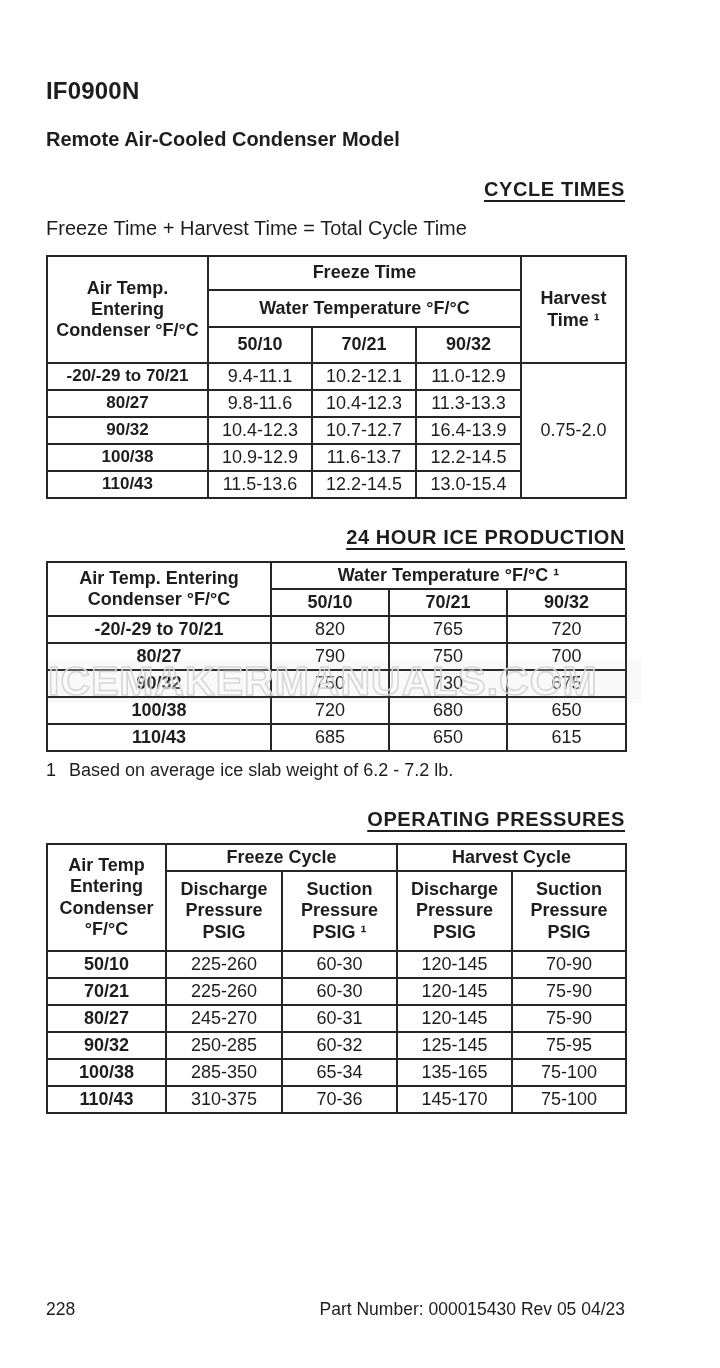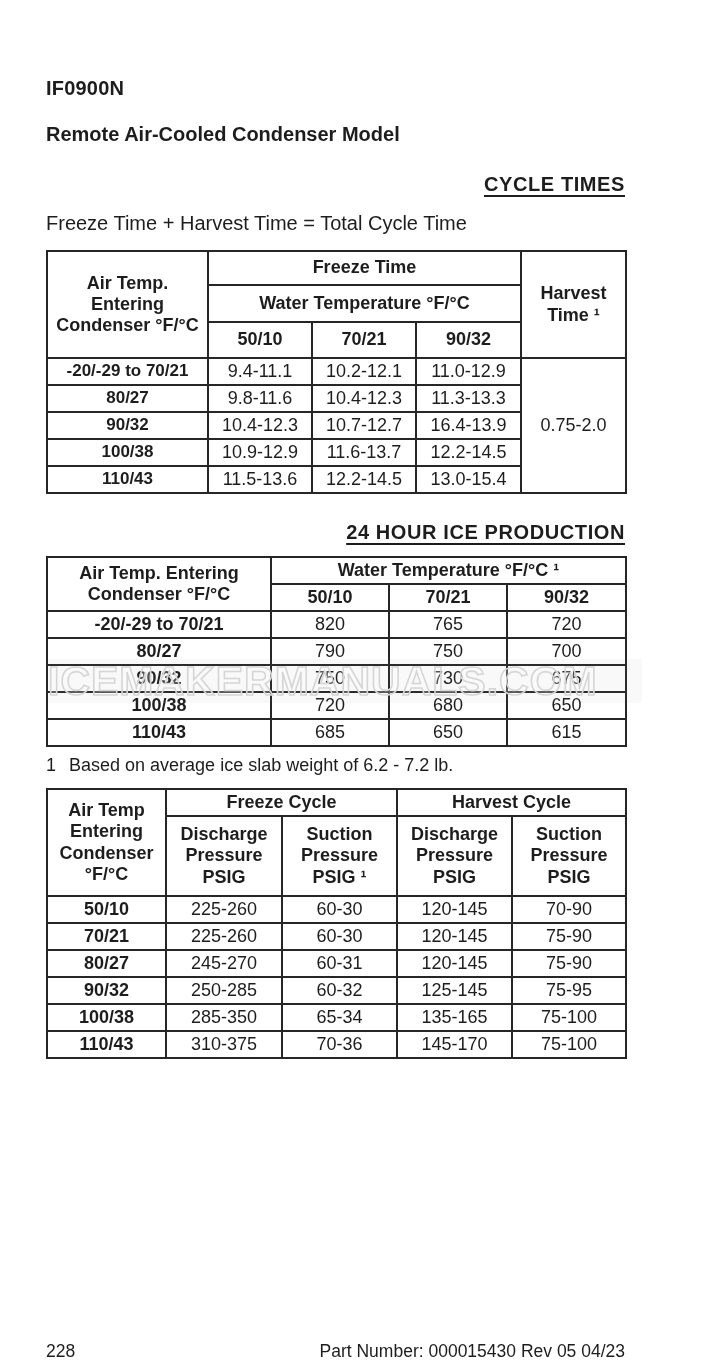--- a/index.html
+++ b/index.html
@@ -13,21 +13,21 @@
     color: #1d1d1d;
     overflow: hidden;
   }
   .content {
     position: absolute;
     left: 46px;
     top: 0;
     width: 579px;
     padding-top: 77px;
   }
-  .model { font-size: 20px; font-weight: 700; margin: 0; letter-spacing: 0.2px; }
+  .model { font-size: 24px; font-weight: 700; margin: 0; letter-spacing: 0.2px; }
   .subtitle { font-size: 20px; font-weight: 700; margin: 23px 0 6px 0; }
   .desc { font-size: 20px; font-weight: 400; margin: 19px 0 0 0; }
   .section-heading {
     font-size: 20px;
     font-weight: 700;
     margin: 27px 0 0 0;
     letter-spacing: 0.6px;
     text-decoration: underline;
     text-underline-offset: 4px;
     text-decoration-thickness: 1.5px;
@@ -78,21 +78,21 @@
     -webkit-text-stroke: 1.6px #d6d6d6;
     background: rgba(130,130,130,0.05);
     pointer-events: none;
     line-height: 44px;
   }
 
   .footer {
     position: absolute;
     left: 46px;
     width: 579px;
-    top: 1341px;
+    top: 1299px;
     display: flex;
     justify-content: space-between;
     font-size: 17.5px;
     align-items: flex-end;
   }
 </style>
 </head>
 <body>
 
 <div class="page">
@@ -206,20 +206,21 @@
       <tr class="data">
         <td class="b">110/43</td>
         <td>685</td>
         <td>650</td>
         <td>615</td>
       </tr>
     </tbody>
       </table>
     <p class="footnote"><span class="fn-marker">1</span><span>Based on average ice slab weight of 6.2 - 7.2 lb.</span></p>
 
+    <h3 class="section-heading">OPERATING PRESSURES</h3>
 
     <table class="t3" style="margin-top:12px">
       <colgroup>
           <col style="width:119px">
           <col style="width:116px">
           <col style="width:115px">
           <col style="width:115px">
           <col style="width:114px">
         </colgroup>
       <tbody>

